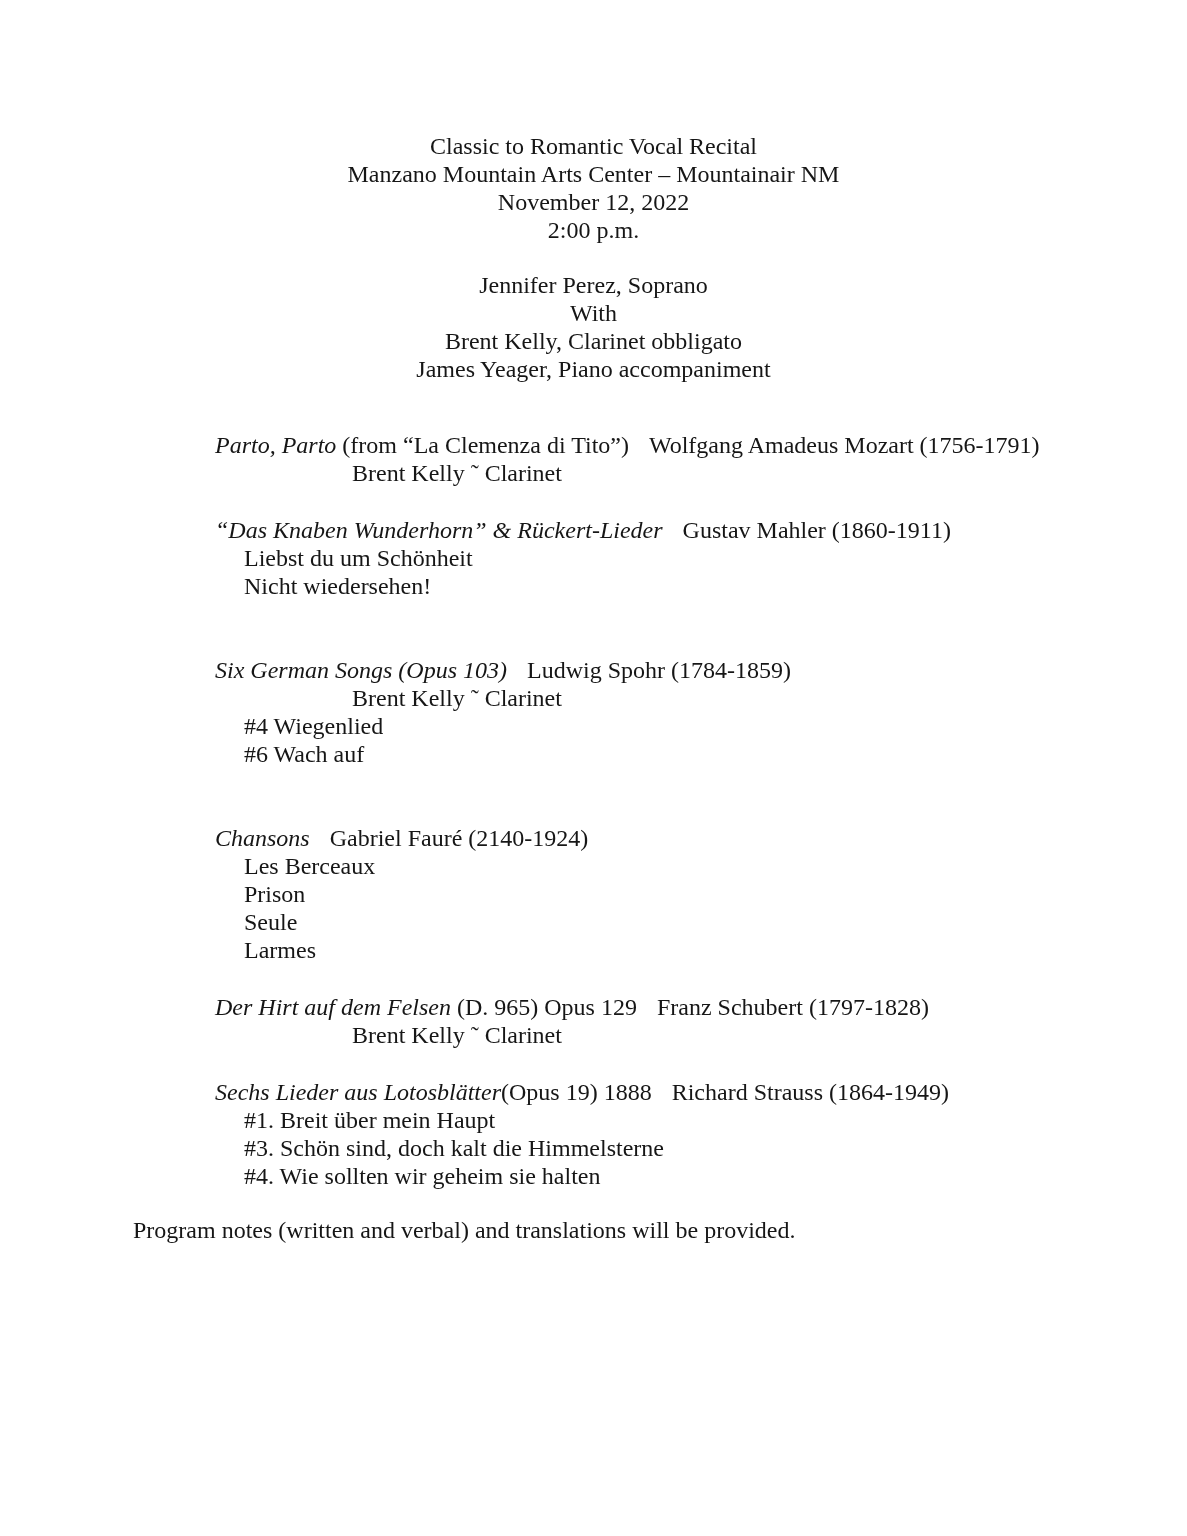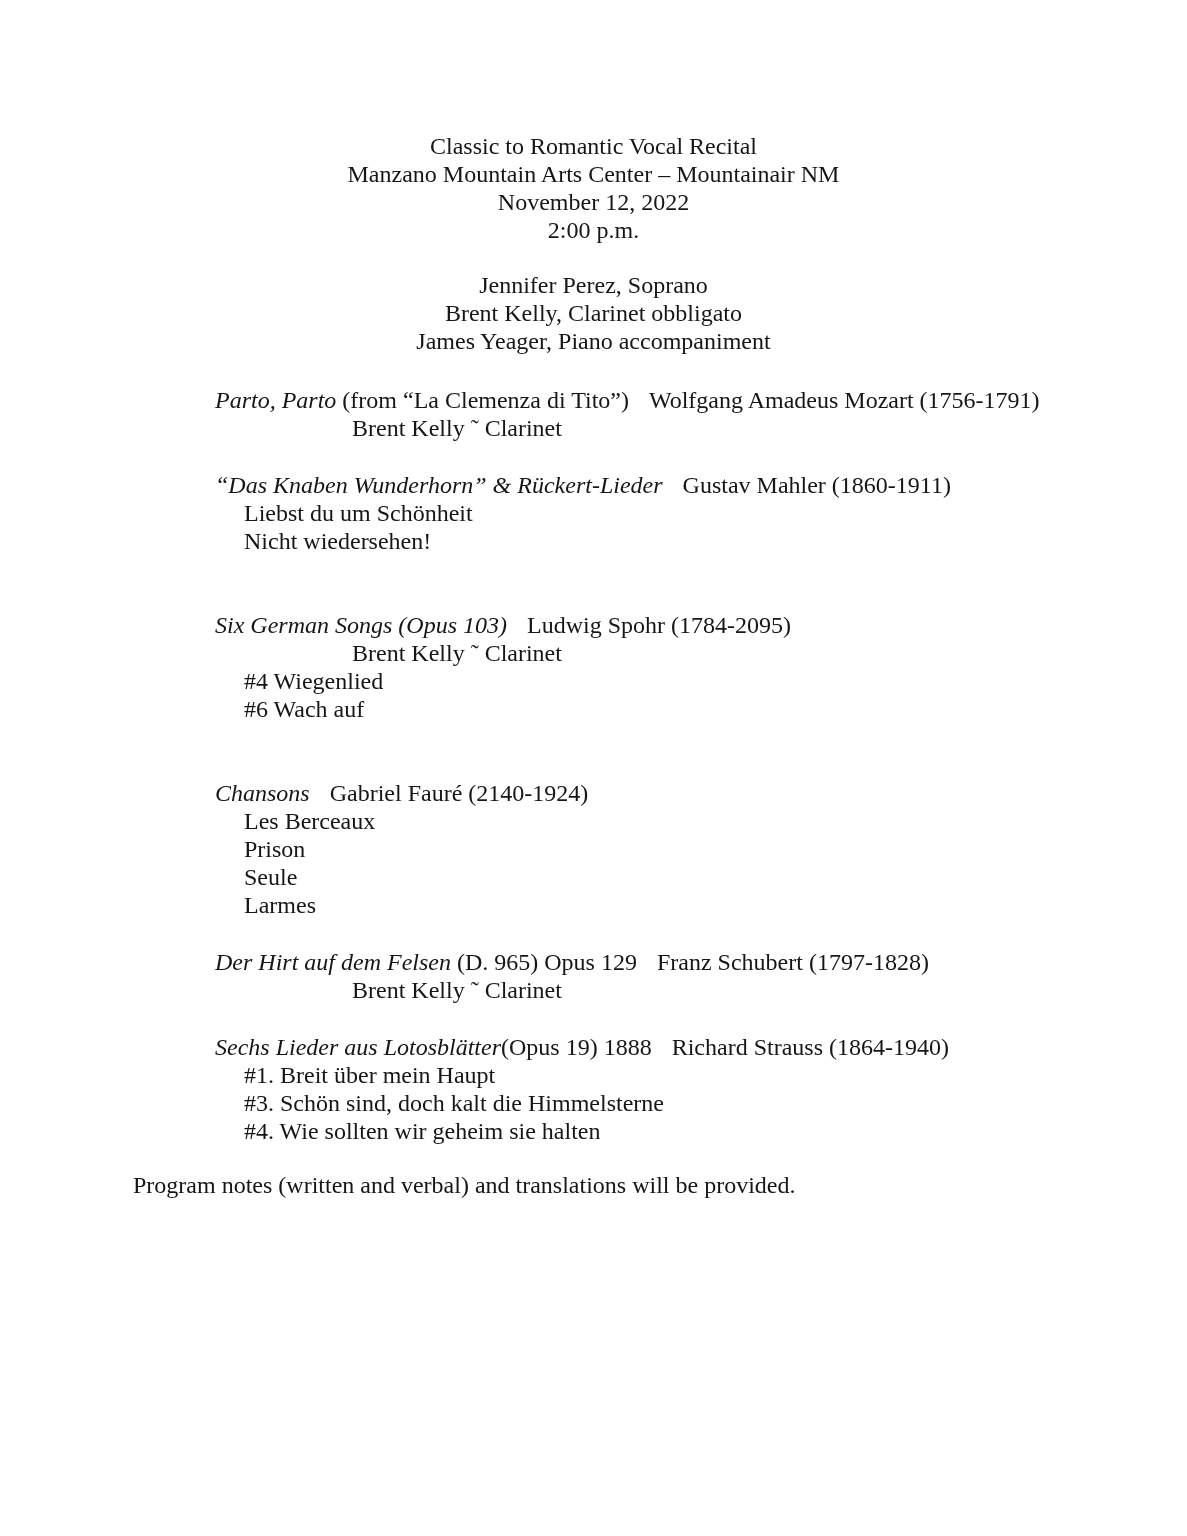--- a/index.html
+++ b/index.html
@@ -23,21 +23,21 @@
     line-height: 28px;
     border-radius: 7px;
   }
   .center-block {
     text-align: center;
   }
   .header-block {
     margin-bottom: 27px;
   }
   .performers-block {
-    margin-bottom: 31px;
+    margin-bottom: 48px;
   }
   .program {
     margin-left: 215px;
     margin-right: 150px;
   }
   .program-item.mb-sm { margin-bottom: 29px; }
   .program-item.mb-lg { margin-bottom: 56px; }
   .title-row {
     display: flex;
     justify-content: flex-start;
@@ -73,20 +73,21 @@
 
   <div class="center-block header-block">
     <div>Classic to Romantic Vocal Recital</div>
     <div>Manzano Mountain Arts Center – Mountainair NM</div>
     <div>November 12, 2022</div>
     <div>2:00 p.m.</div>
   </div>
 
   <div class="center-block performers-block">
     <div>Jennifer Perez, Soprano</div>
+    <div>With</div>
     <div>Brent Kelly, Clarinet obbligato</div>
     <div>James Yeager, Piano accompaniment</div>
   </div>
 
   <div class="program">
 
     <div class="program-item mb-sm">
       <div class="title-row">
         <div class="piece-title"><span class="it">Parto, Parto</span><span> (from “La Clemenza di Tito”)</span></div>
         <div class="composer">Wolfgang Amadeus Mozart (1756-1791)</div>
@@ -99,21 +100,21 @@
         <div class="piece-title"><span class="it">“Das Knaben Wunderhorn” &amp; Rückert-Lieder</span><span></span></div>
         <div class="composer">Gustav Mahler (1860-1911)</div>
       </div>
       <div class="song">Liebst du um Schönheit</div>
       <div class="song">Nicht wiedersehen!</div>
     </div>
 
     <div class="program-item mb-lg">
       <div class="title-row">
         <div class="piece-title"><span class="it">Six German Songs (Opus 103)</span><span></span></div>
-        <div class="composer">Ludwig Spohr (1784-2095)</div>
+        <div class="composer">Ludwig Spohr (1784-1859)</div>
       </div>
       <div class="subtitle">Brent Kelly ˜ Clarinet</div>
       <div class="song">#4 Wiegenlied</div>
       <div class="song">#6 Wach auf</div>
     </div>
 
     <div class="program-item mb-sm">
       <div class="title-row">
         <div class="piece-title"><span class="it">Chansons</span><span></span></div>
         <div class="composer">Gabriel Fauré (2140-1924)</div>
@@ -128,21 +129,21 @@
       <div class="title-row">
         <div class="piece-title"><span class="it">Der Hirt auf dem Felsen</span><span> (D. 965) Opus 129</span></div>
         <div class="composer">Franz Schubert (1797-1828)</div>
       </div>
       <div class="subtitle">Brent Kelly ˜ Clarinet</div>
     </div>
 
     <div class="program-item">
       <div class="title-row">
         <div class="piece-title"><span class="it">Sechs Lieder aus Lotosblätter</span><span>(Opus 19) 1888</span></div>
-        <div class="composer">Richard Strauss (1864-1940)</div>
+        <div class="composer">Richard Strauss (1864-1949)</div>
       </div>
       <div class="song">#1. Breit über mein Haupt</div>
       <div class="song">#3. Schön sind, doch kalt die Himmelsterne</div>
       <div class="song">#4. Wie sollten wir geheim sie halten</div>
     </div>
 
   </div>
 
   <div class="footer-note">Program notes (written and verbal) and translations will be provided.</div>
 

